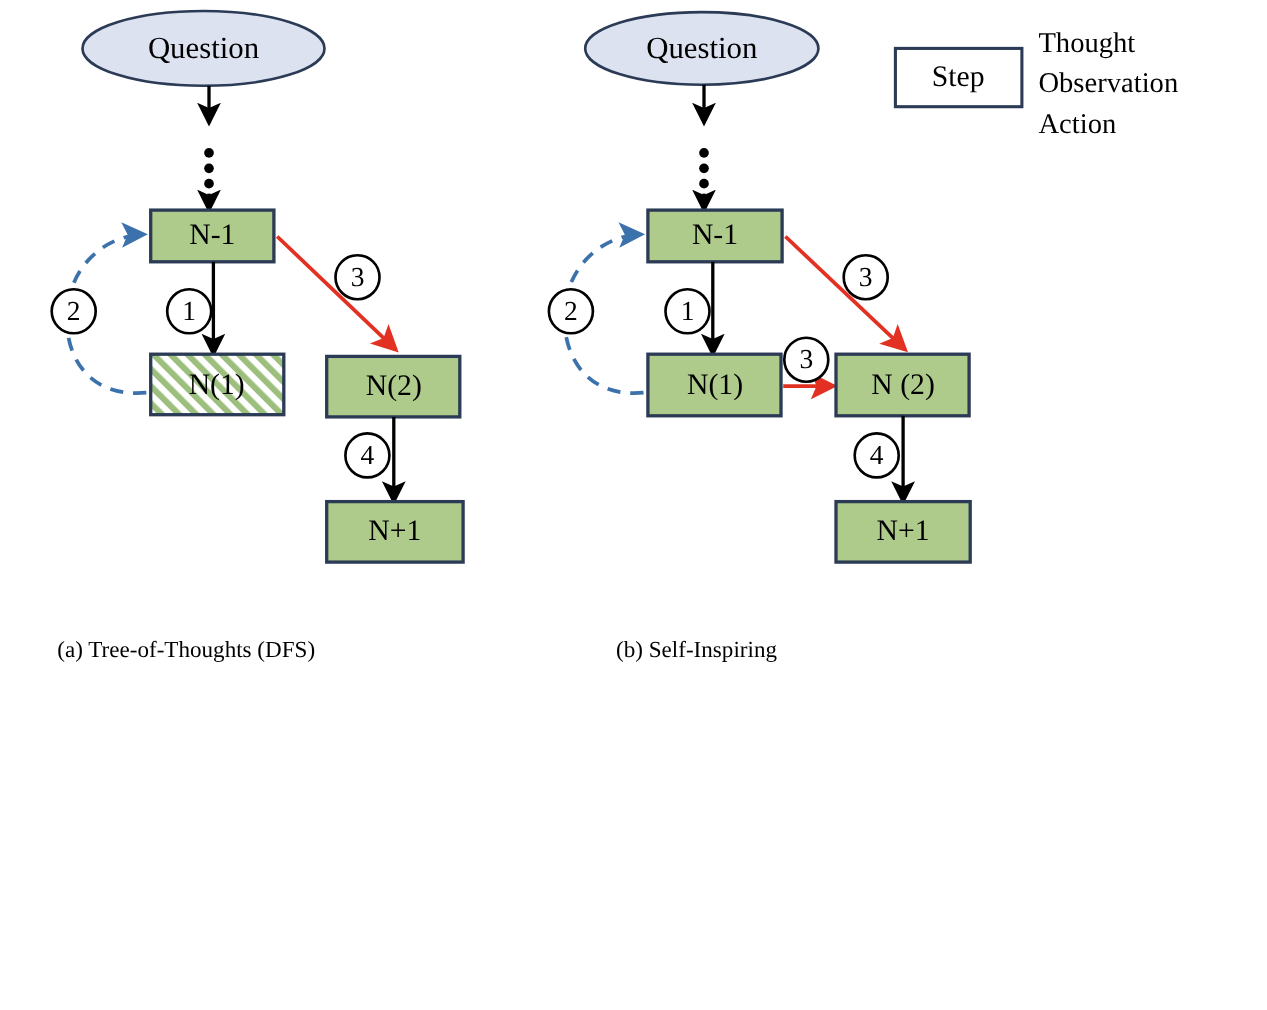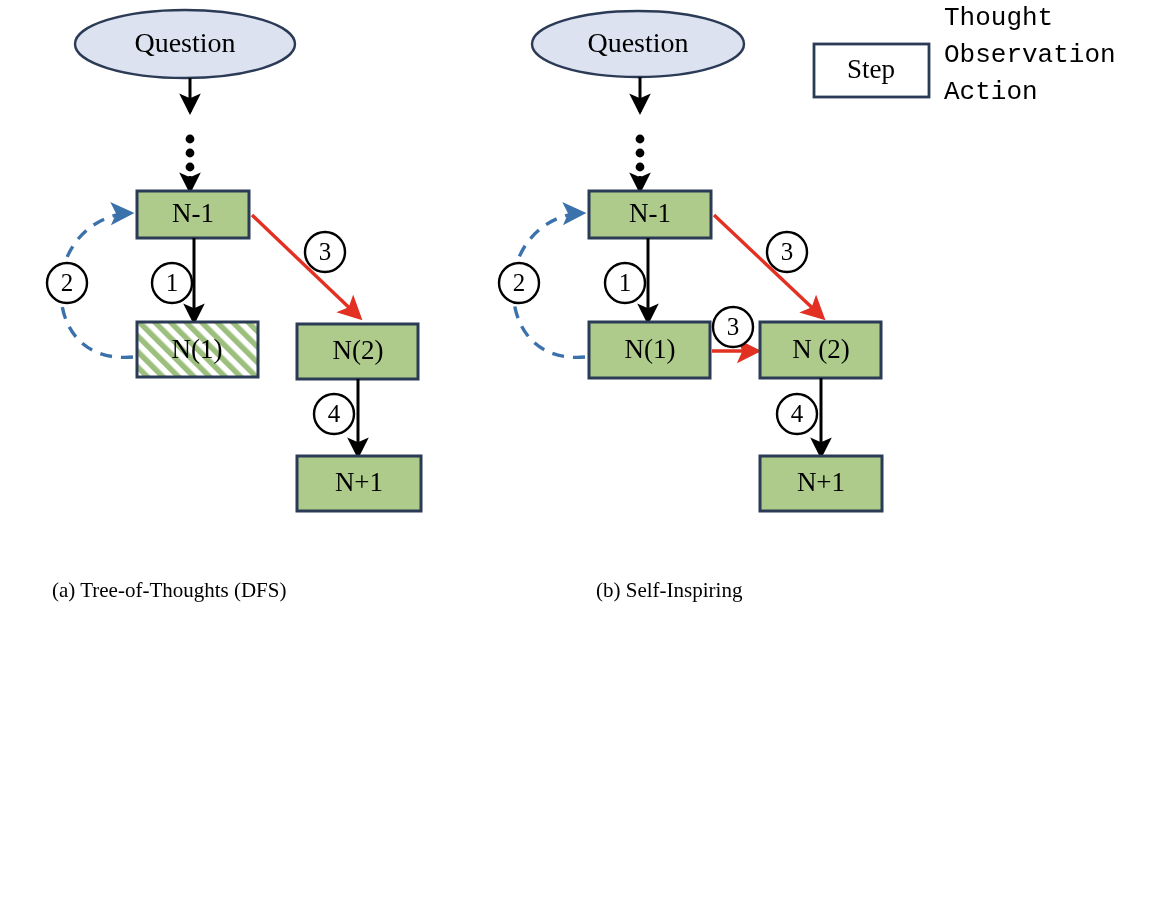--- a/index.html
+++ b/index.html
@@ -45,30 +45,30 @@
     width: 1030px;
     height: 34px;
   }
   .subcap {
     position: absolute;
     font-size: 21px;
     font-family: "Liberation Serif", "DejaVu Serif", serif;
     white-space: nowrap;
   }
   .subcap.a { left: 52px;  top: 0; }
-  .subcap.b { left: 596px; top: 0; }
+  .subcap.b { left: 560px; top: 0; }
 
   .legend-text {
     position: absolute;
     left: 944px;
-    top: 0;
+    top: 20px;
     width: 200px;
     font-size: 26px;
     line-height: 37px;
-    font-family: Liberation Mono, monospace;
+    font-family: Liberation Serif, serif;
   }
   .legend-text div { white-space: nowrap; }
 
   .figure-caption {
     position: absolute;
     left: 10px;
     top: 640px;
     width: 1132px;
     font-size: 33px;
     line-height: 43px;

